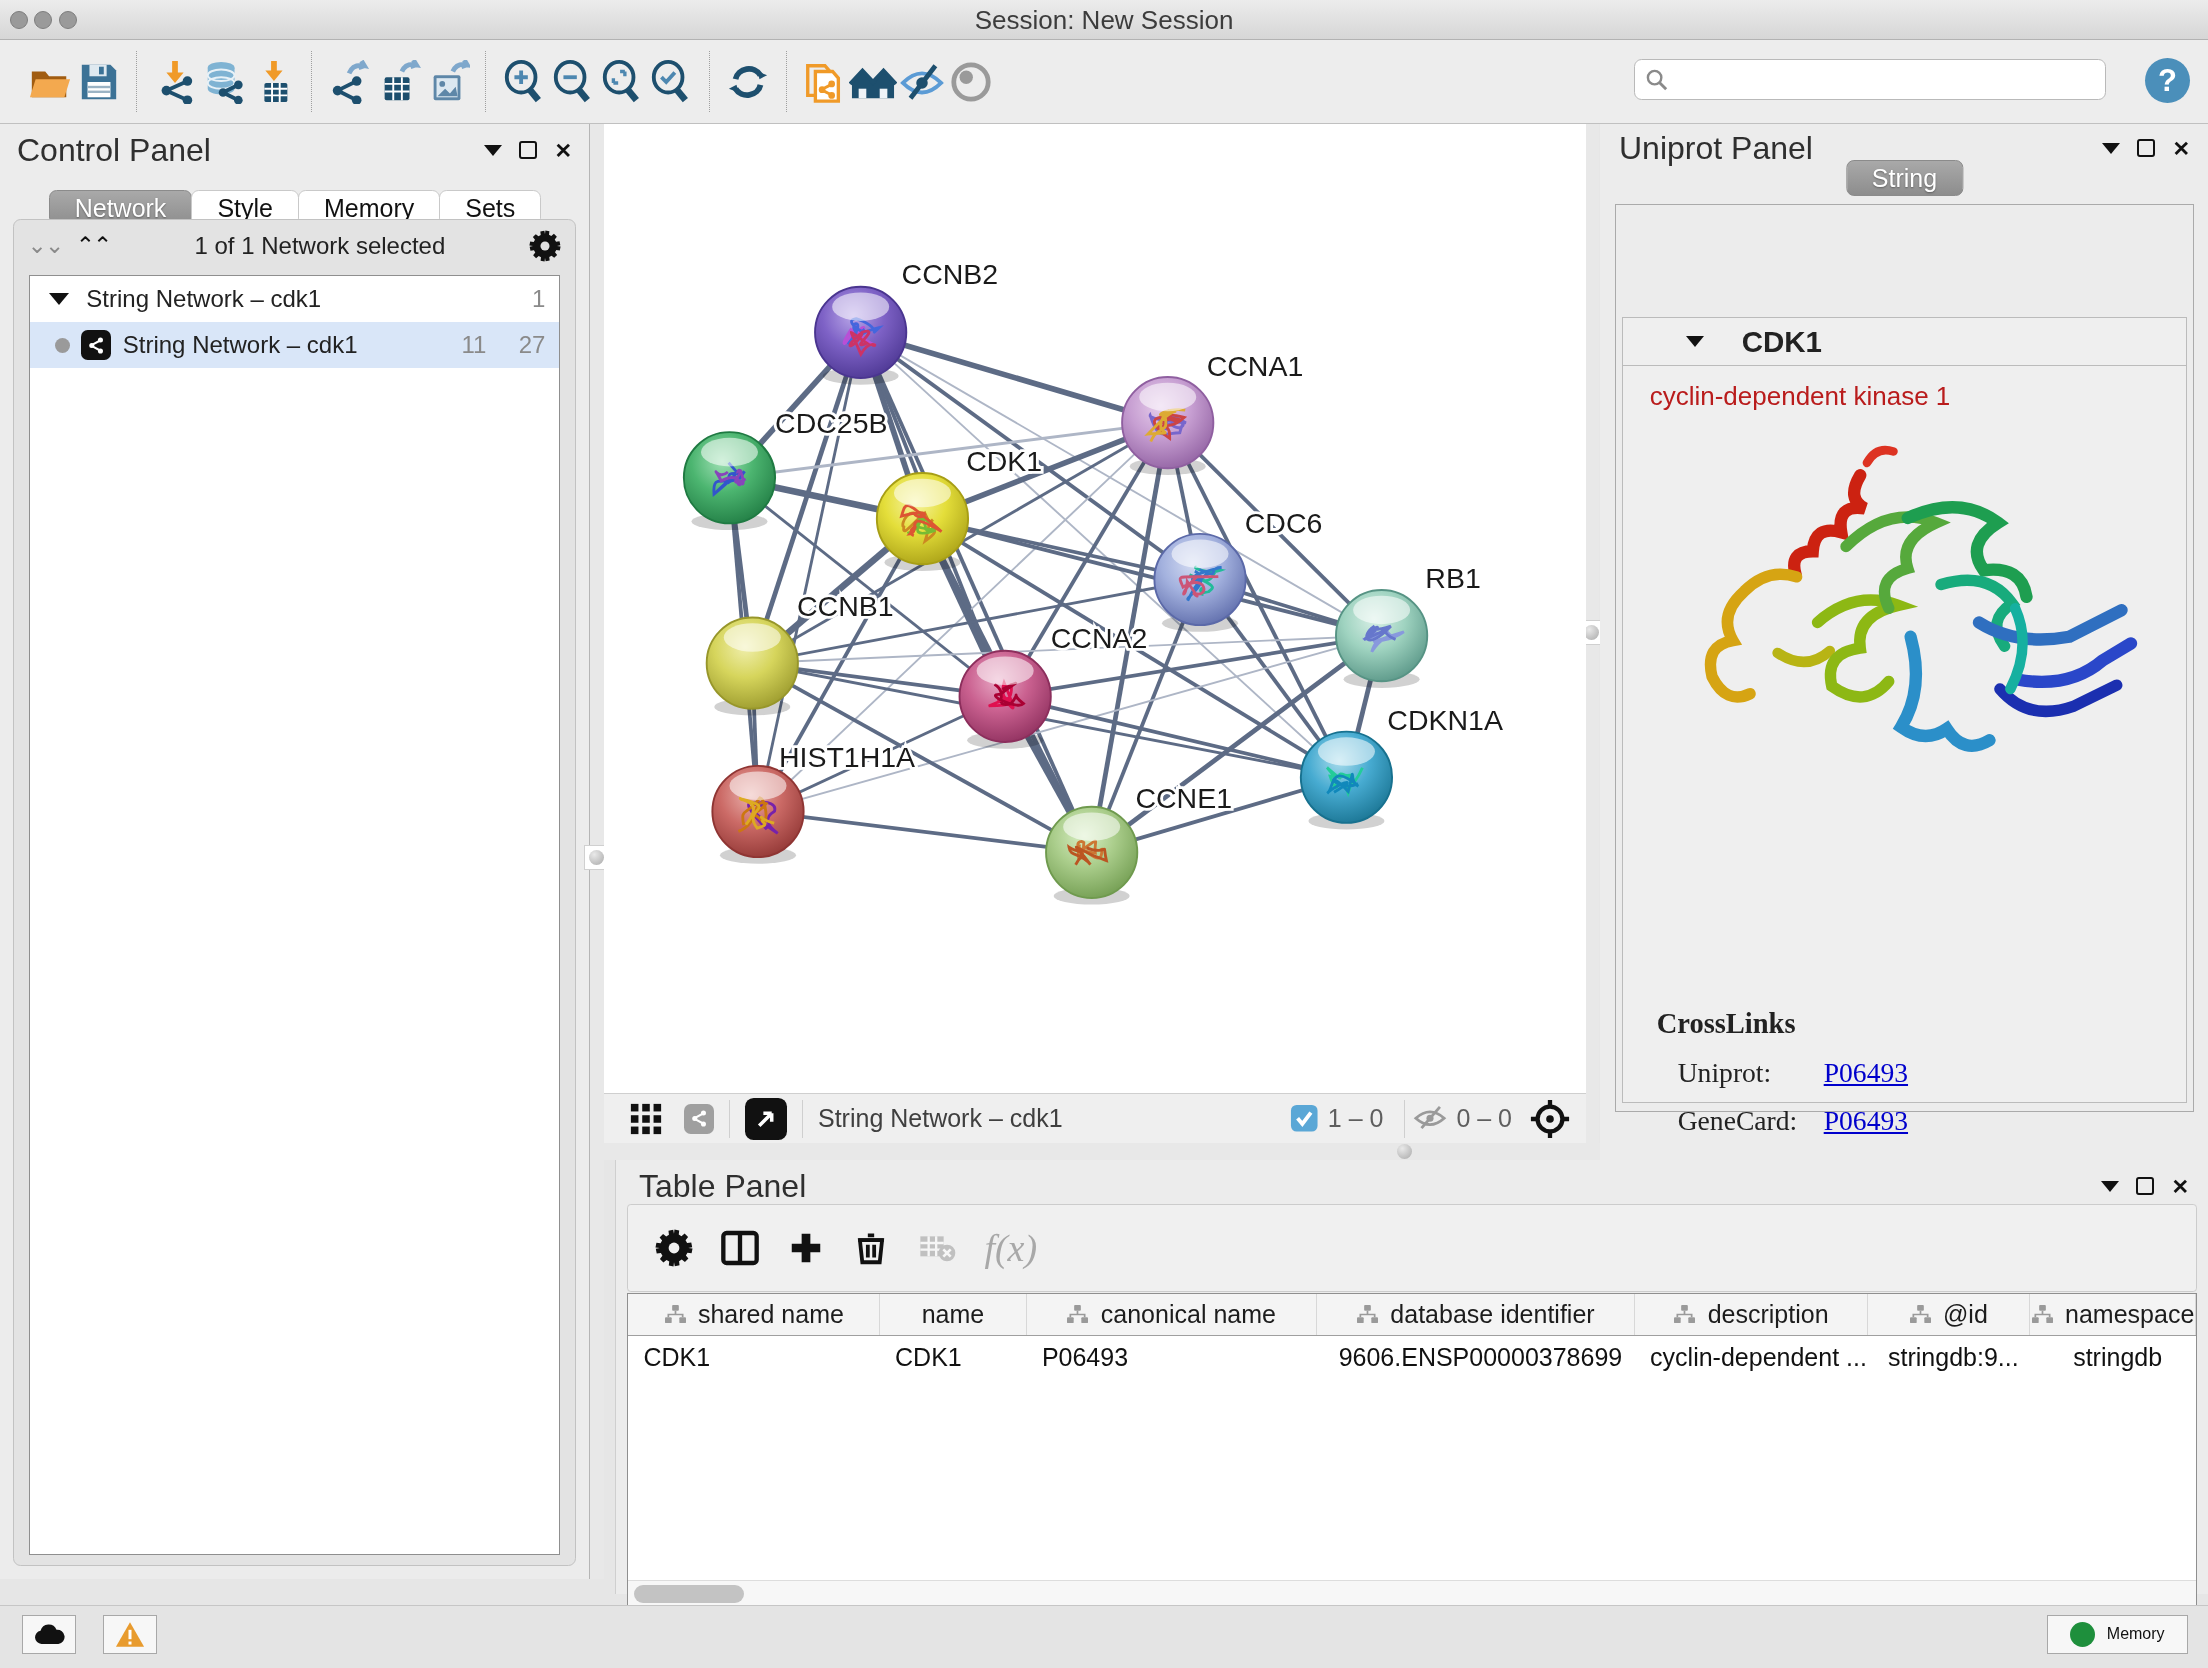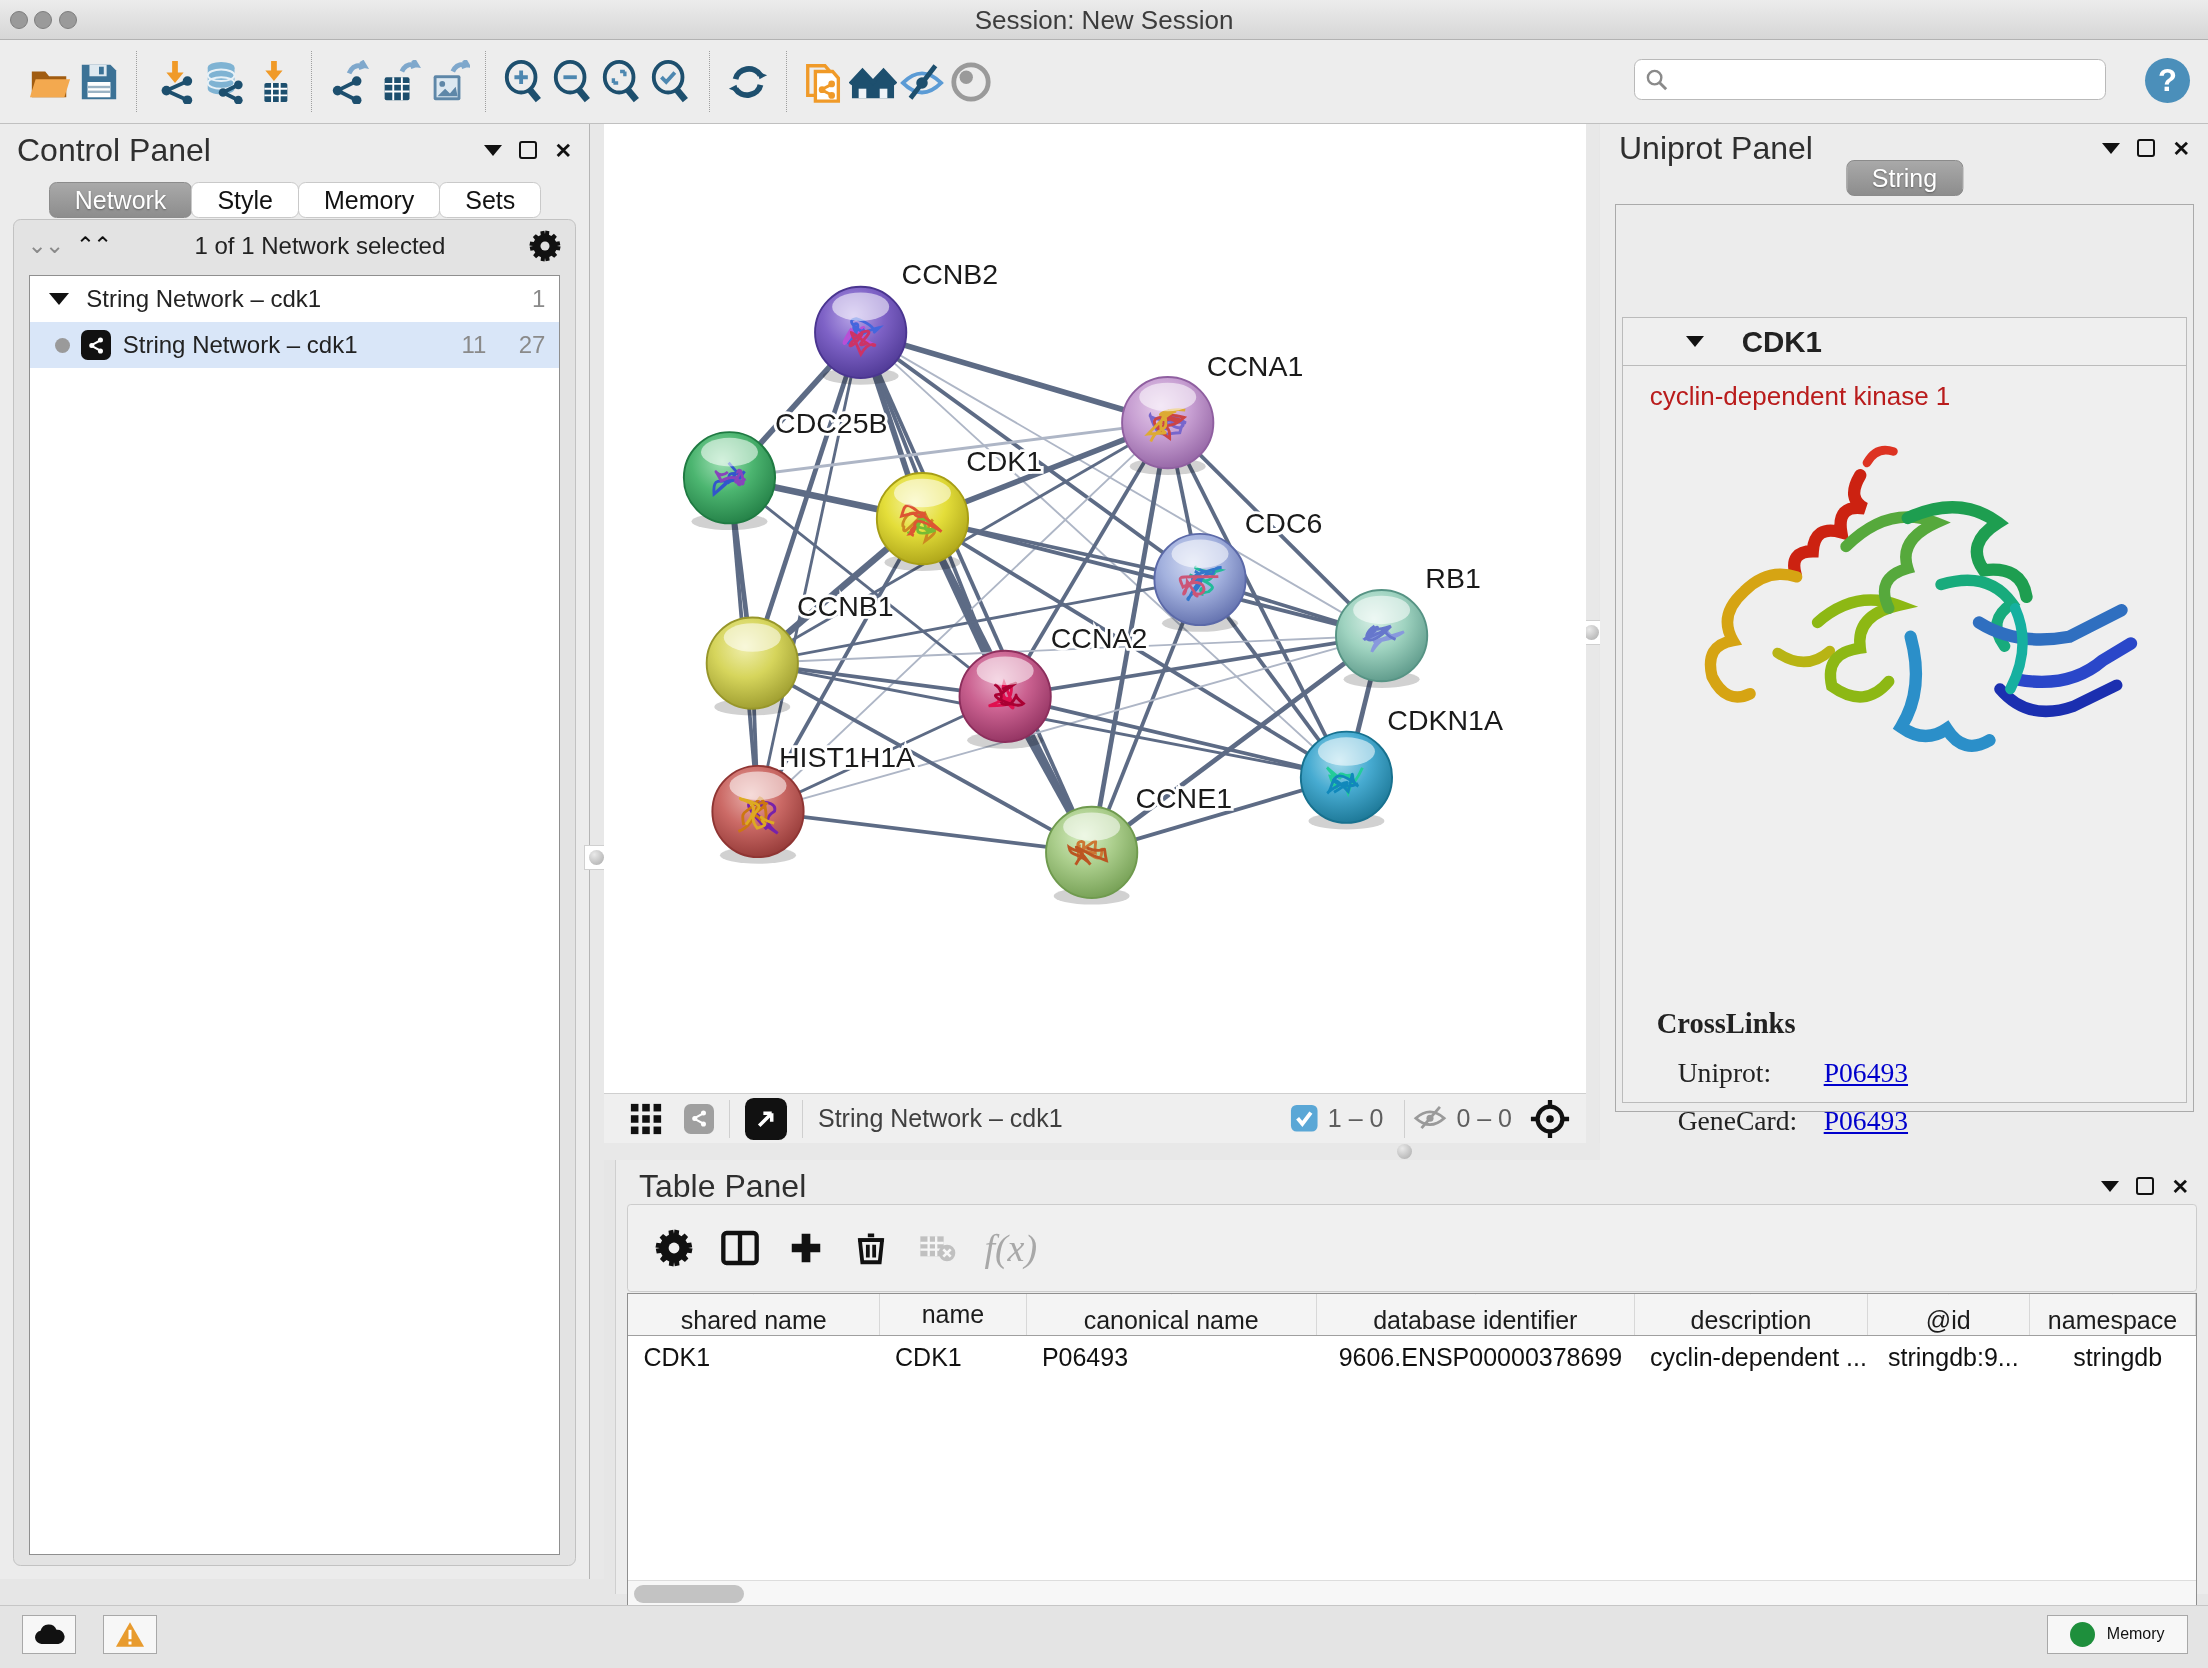--- a/index.html
+++ b/index.html
@@ -34,21 +34,21 @@
   .tri-down { width:0; height:0; border-left:9.5px solid transparent; border-right:9.5px solid transparent; border-top:11.4px solid #111; }
 
   .tab { height:36px; padding:0 25px; border:1px solid #c9c9c9; background:#fff; color:#111;
     font-size:25px; line-height:34px; border-radius:7.6px; }
   .tab.sel { background:linear-gradient(#a9a9a9,#8d8d8d); color:#fff; border-color:#8b8b8b;
     text-shadow:0 1px 1.9px rgba(0,0,0,.35); }
 
   
   #control-panel { left:0; top:124px; width:590px; height:1455px; background:#ececec; border-right:1px solid #b5b5b5; }
   #cp-head { display:flex; justify-content:space-between; align-items:center; padding:7.6px 17px 3.8px 17px; }
-  #cp-tabs { display:flex; justify-content:center; margin-top:10px; }
+  #cp-tabs { display:flex; justify-content:center; margin-top:18px; }
   #cp-tabs .tab { margin-right:-1px; border-radius:7.6px; }
   #cp-body { position:absolute; left:13.3px; right:13.3px; top:95px; bottom:13.3px;
     border:1px solid #c2c2c2; border-radius:7.6px; background:#e3e3e3; }
   #cp-info { display:flex; align-items:center; padding:9.5px 13.3px; gap:13.3px; }
   #cp-info .grow { flex:1; text-align:center; font-size:24px; color:#222; }
   .chev { font-size:23px; letter-spacing:-1.9px; }
   #net-list { position:absolute; left:15px; right:15px; top:55px; bottom:9.5px; background:#fff; border:1px solid #8f8f8f; }
   .tree-row { height:46px; display:flex; align-items:center; font-size:24px; gap:11.4px; padding:0 13.3px; }
   .tree-row .cnt { color:#8a8a8a; }
   .tree-row.sel { background:#d9e6f8; }
@@ -91,21 +91,21 @@
 
   
   #table-panel { left:615px; top:1160px; width:1593px; height:434px; background:#ececec; border-left:1px solid #cfcfcf; }
   #tp-head { display:flex; justify-content:space-between; align-items:center; padding:7.6px 19px 0 23px; }
   #tp-toolbar { position:absolute; left:11.4px; top:44px; width:1570px; height:88px; border:1px solid #ccc;
     background:#f0f0f0; border-radius:3.8px; display:flex; align-items:center; gap:27px; padding-left:27px; }
   #tp-table { position:absolute; left:11.4px; top:133px; width:1570px; height:316px; background:#fff;
     border:1.9px solid #8f8f8f; }
   #tp-cols { display:flex; height:42px; background:#f4f4f4; border-bottom:1.9px solid #9f9f9f; }
   .th { display:flex; align-items:center; justify-content:center; gap:11.4px; font-size:25px; color:#1c1c1c;
-    border-right:1px solid #d8d8d8;flex-direction:column; }
+    border-right:1px solid #d8d8d8; }
   .tr { display:flex; height:42px; }
   .td { font-size:25px; color:#111; padding:6.7px 5.7px 0 15px; white-space:nowrap; overflow:hidden; }
   #tp-hscroll { position:absolute; left:0; right:0; bottom:0; height:28.5px; background:#f7f7f7; border-top:1px solid #ddd; }
   #tp-thumb { position:absolute; left:5.7px; top:4.8px; width:110px; height:18px; border-radius:9.5px; background:#c3c3c3; }
   #tp-tabs { position:absolute; left:496px; top:395px; display:flex; }
   #tp-tabs .tab { border-radius:7.6px; margin-right:-1px; font-size:27px; height:38px; line-height:36px; }
 
   
   #statusbar { left:0; top:1605px; width:2208px; height:63px; background:#e4e4e4; border-top:1px solid #c6c6c6; }
   .sb-btn { position:absolute; top:8.6px; height:39px; border:1.9px solid #a8a8a8; background:#f7f7f7;

